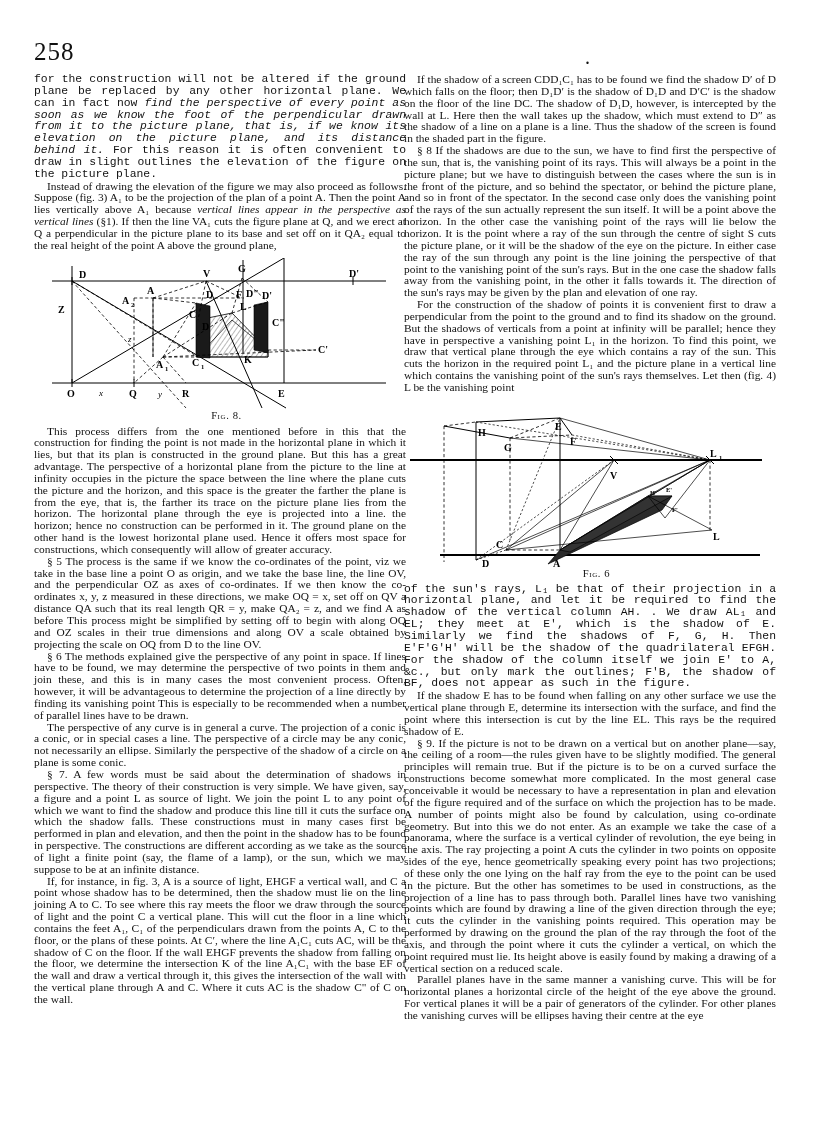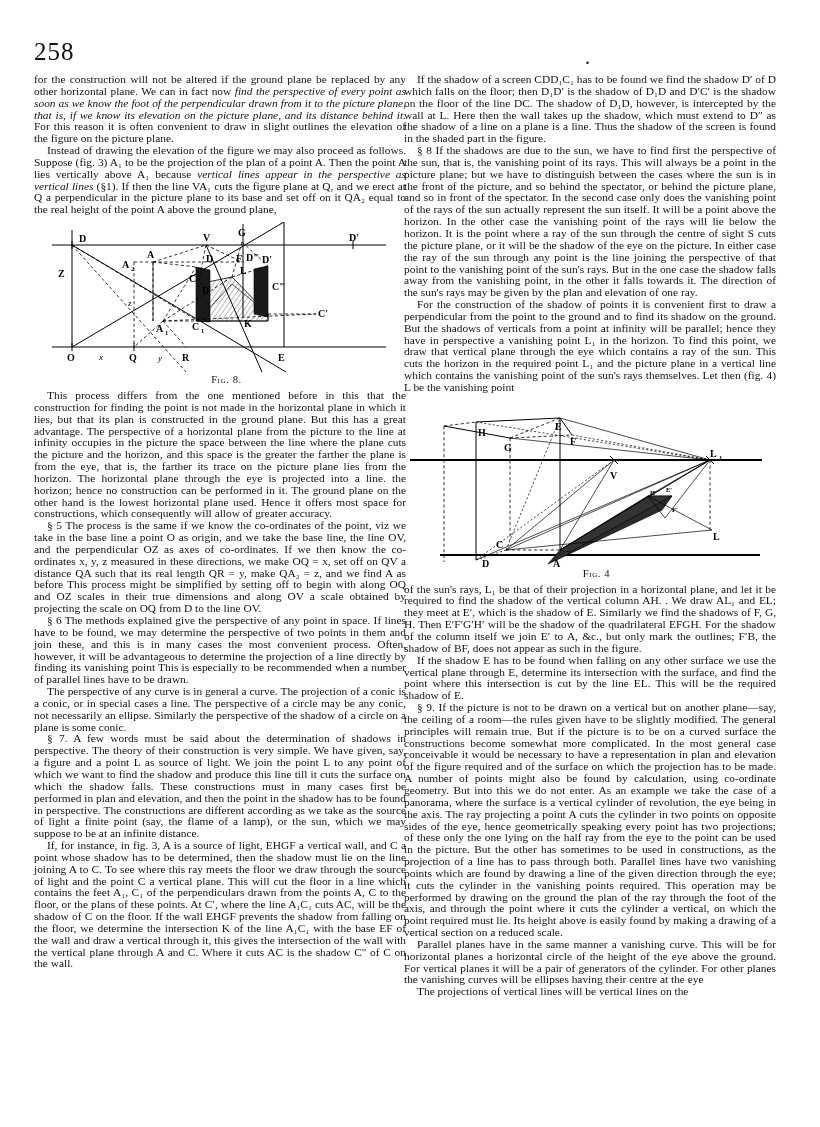--- a/index.html
+++ b/index.html
@@ -32,21 +32,21 @@
     font-size:11.4px;
     line-height:11.85px;
     text-align:justify;
     text-justify:inter-word;
     hyphens:manual;
   }
   .col-left{left:34px;width:372px;}
   .col-right{left:404px;width:372px;}
 
   .col p{margin:0;text-indent:13px;}
-  .col p.noindent{text-indent:0;}
+  .col p.noindent{text-indent:0;font-family:Liberation Mono, monospace;}
   .col p i{font-style:italic;}
 
   
   .figblock{margin:6px 0 4px 0;}
   .figcap{
     text-align:center;text-indent:0;
     font-size:10.6px;letter-spacing:.6px;
     font-variant:small-caps;
     margin-top:1px;margin-bottom:3px;
   }
@@ -241,24 +241,23 @@
           <text class="lbl" x="86" y="148">C</text>
           <text class="lbl" x="72" y="167">D</text>
           <text class="lbl" x="143" y="167">A</text>
           <text class="lbl" x="303" y="140">L</text>
           <text class="lbl" x="300" y="57">L</text>
             <text class="lbl-s" x="309" y="60">1</text>
           <text class="lbl-s" x="240" y="95">H'</text>
           <text class="lbl-s" x="256" y="92">E'</text>
           <text class="lbl-s" x="262" y="112">F'</text>
         </svg>
-        <p class="figcap">Fig. 4</p>
+        <p class="figcap">Fig. 6</p>
       </div>
 
       <p class="noindent">of the sun's rays, L₁ be that of their projection in a horizontal plane, and let it be required to find the shadow of the vertical column AH. . We draw AL₁ and EL; they meet at E′, which is the shadow of E.  Similarly we find the shadows of F, G, H.  Then E′F′G′H′ will be the shadow of the quadrilateral EFGH.  For the shadow of the column itself we join E′ to A, &amp;c., but only mark the outlines; F′B, the shadow of BF, does not appear as such in the figure.</p>
-      <p>If the shadow E has to be found when falling on any other surface we use the vertical plane through E, determine its intersection with the surface, and find the point where this intersection is cut by the line EL.  This will be the required shadow of E.</p>
+      <p>If the shadow E has to be found when falling on any other surface we use the vertical plane through E, determine its intersection with the surface, and find the point where this intersection is cut by the line EL.  This rays be the required shadow of E.</p>
       <p>§ 9.  If the picture is not to be drawn on a vertical but on another plane—say, the ceiling of a room—the rules given have to be slightly modified.  The general principles will remain true.  But if the picture is to be on a curved surface the constructions become somewhat more complicated.  In the most general case conceivable it would be necessary to have a representation in plan and elevation of the figure required and of the surface on which the projection has to be made.  A number of points might  also be found by calculation, using co-ordinate geometry.  But into this we do not enter.  As an example we take the case of a panorama, where the surface is a vertical cylinder of revolution, the eye being in the axis.  The ray projecting a point A cuts the cylinder in two points on opposite sides of the eye, hence geometrically speaking every point has two projections; of these only the one lying on the half ray from the eye to the point can be used in the picture.  But the other has sometimes to be used in constructions, as the projection of a line has to pass through both.  Parallel lines have two vanishing points which are found by drawing a line of the given direction through the eye; it cuts the cylinder in the vanishing points required.  This operation may be performed by drawing on the ground the plan of the ray through the foot of the axis, and through the point where it cuts the cylinder a vertical, on which the point required must lie.  Its height above is easily found by making a drawing of a vertical section on a reduced scale.</p>
       <p>Parallel planes have in the same manner a vanishing  curve.  This will be for horizontal planes a horizontal circle of the height of the eye above the ground.  For vertical planes it will be a pair of generators of the cylinder.  For other planes the vanishing curves will be ellipses having their centre at the eye</p>
-      <p>The projections of vertical lines will be vertical lines on the</p>
     </div>
 
   </div>
 </div>
 
 </body></html>

